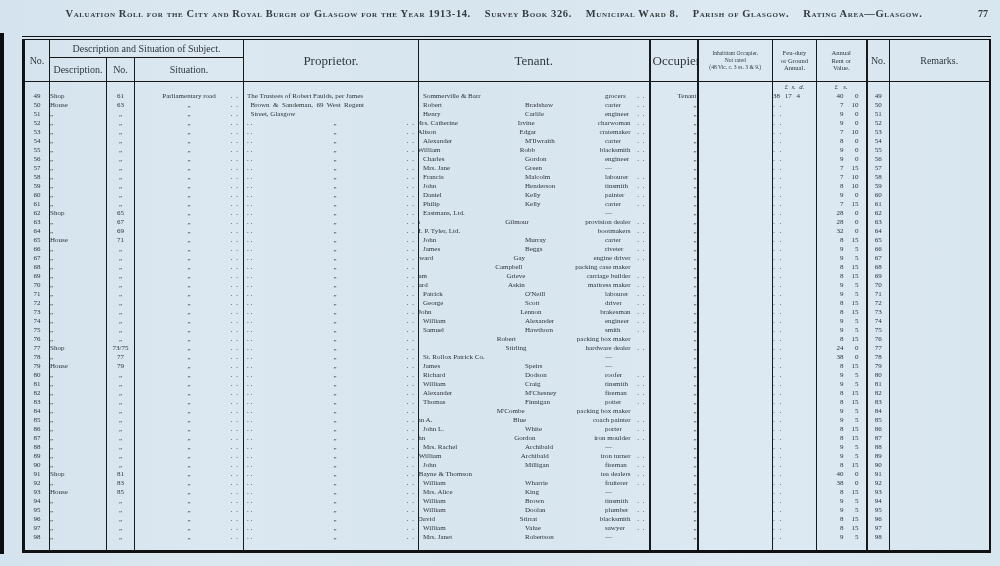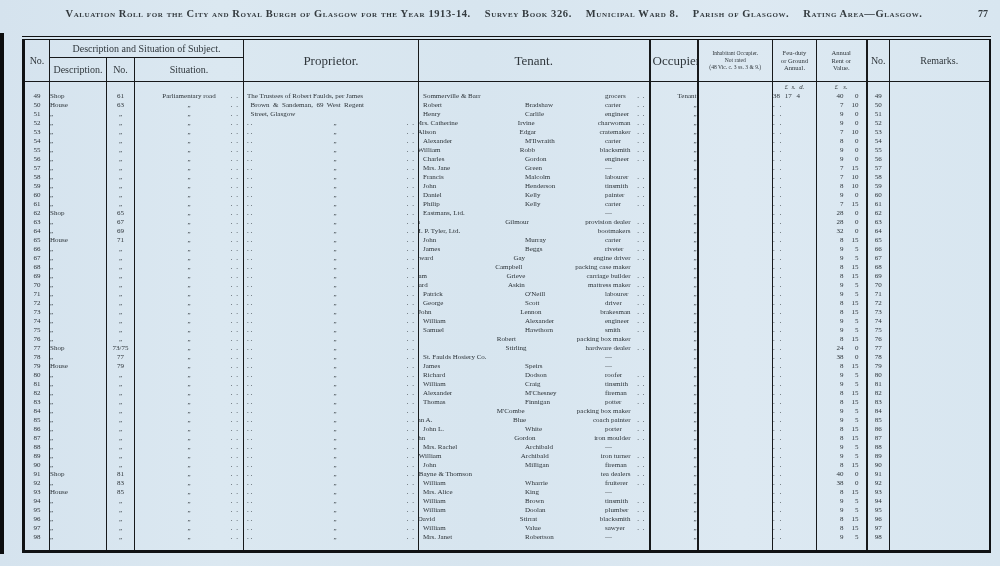--- a/index.html
+++ b/index.html
@@ -1272,21 +1272,21 @@
     </td>
     <td class="c-prop">
       <div class="flex3p">
             <span class="pa">. .</span>
             <span class="pb">„</span>
             <span class="pc dots">. .</span>
           </div>
     </td>
     <td class="c-ten">
       <div class="tflex">
-            <span class="tf">St. Faulds Hosiery Co.</span>
+            <span class="tf">St. Rollox Patrick Co.</span>
             <span class="ts"></span>
             <span class="to">—</span>
             <span class="tdots dots"></span>
           </div>
     </td>
     <td class="c-occ b2">„</td>
     <td class="c-inh b2"></td>
     <td class="c-feu">. .</td>
     <td class="c-rent">
       <div class="rflex">

